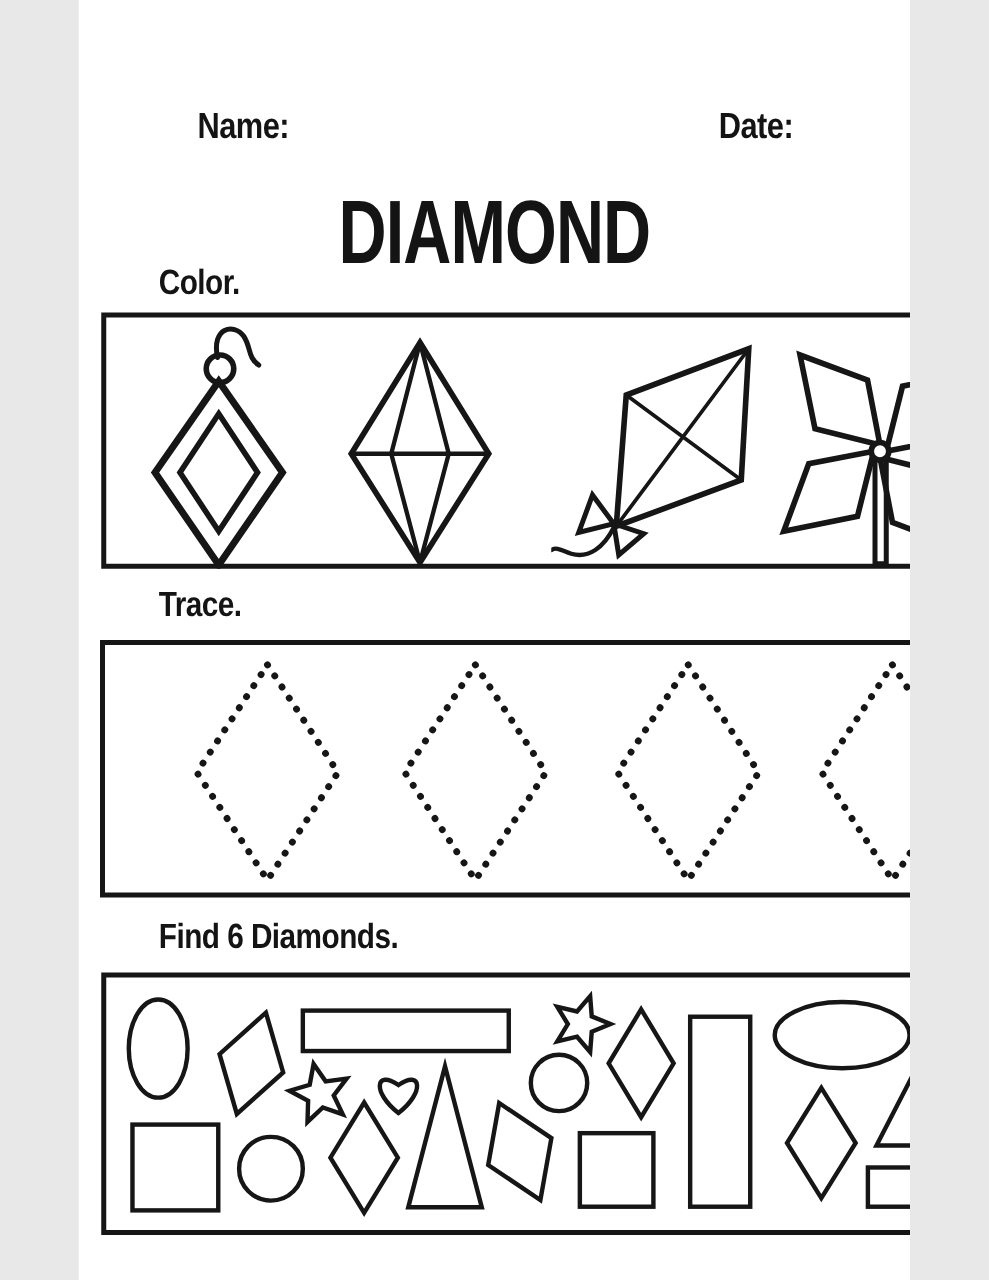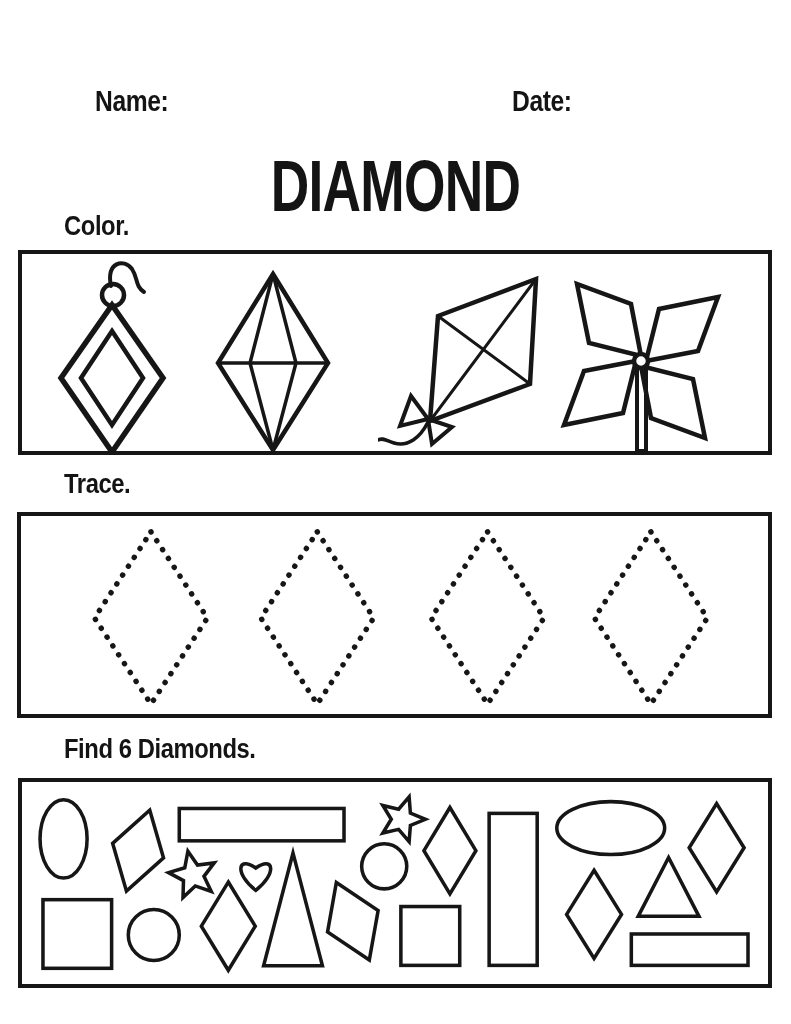--- a/index.html
+++ b/index.html
@@ -1,18 +1,18 @@
 <!DOCTYPE html>
 <html><head>
 <meta charset="utf-8">
 <style>
   * { margin:0; padding:0; box-sizing:border-box; }
   html,body { background:#e8e8e8; }
   .page {
-    position:relative; width:791px; height:1024px; background:#ffffff;
+    position:relative; width:665px; height:1024px; background:#ffffff;
     font-family:"Liberation Sans", sans-serif; color:#141414; overflow:hidden;
     margin:0 auto;
   }
   .hdr-label {
     position:absolute; font-size:29px; font-weight:800; line-height:1;
     transform:scaleX(.85); transform-origin:left center; letter-spacing:-.5px;
   }
   .name-label { left:95px; top:87px; }
   .date-label { left:512px; top:87px; }
   .title {

